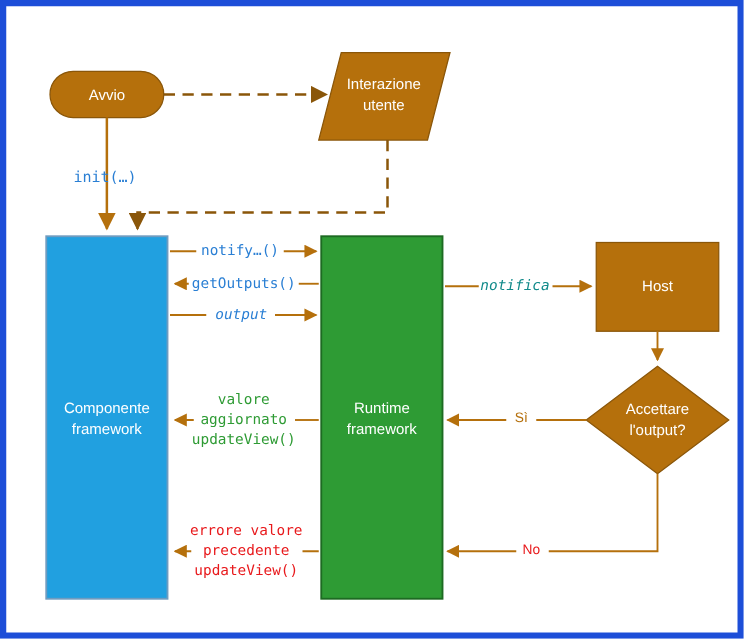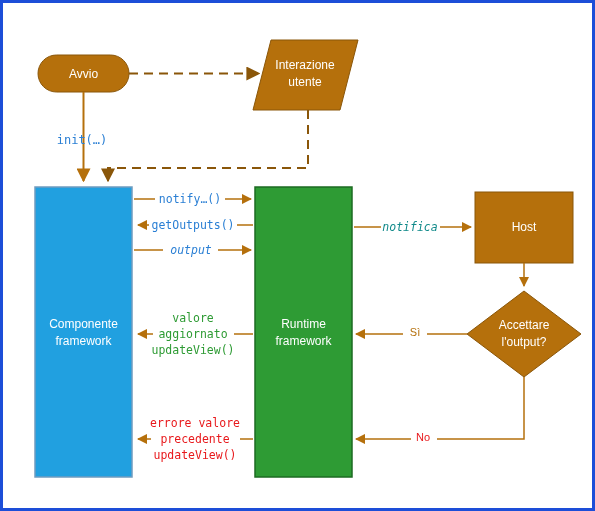--- a/index.html
+++ b/index.html
@@ -8,21 +8,21 @@
     background: #ffffff;
   }
   body {
     font-family: "Liberation Sans", sans-serif;
   }
   #diagram-root {
     position: relative;
     width: 595px;
     height: 511px;
     background: #ffffff;
-    border: 3px solid #1d4ed8;
+    border: 5px solid #1d4ed8;
     box-sizing: border-box;
     overflow: hidden;
   }
   #diagram-svg {
     position: absolute;
     left: 0;
     top: 0;
     width: 595px;
     height: 511px;
   }

